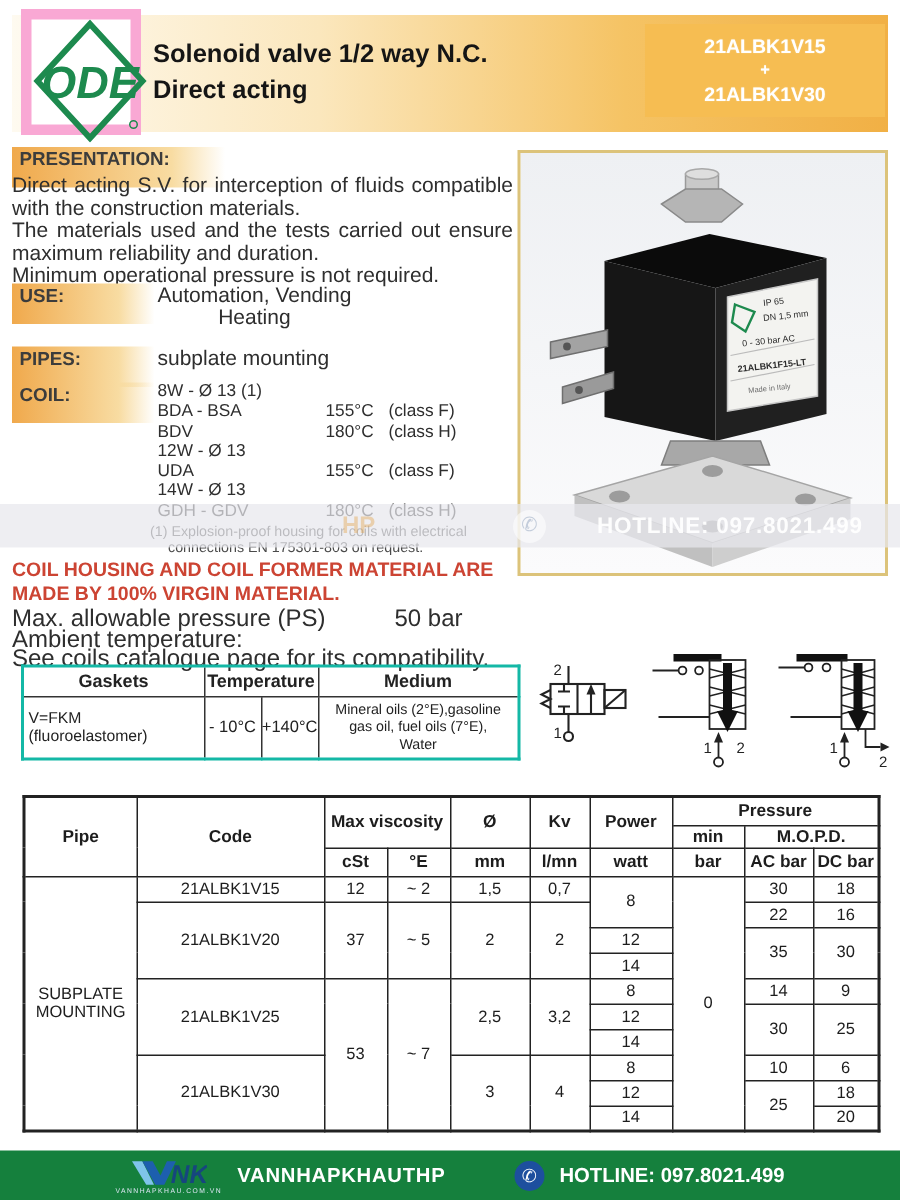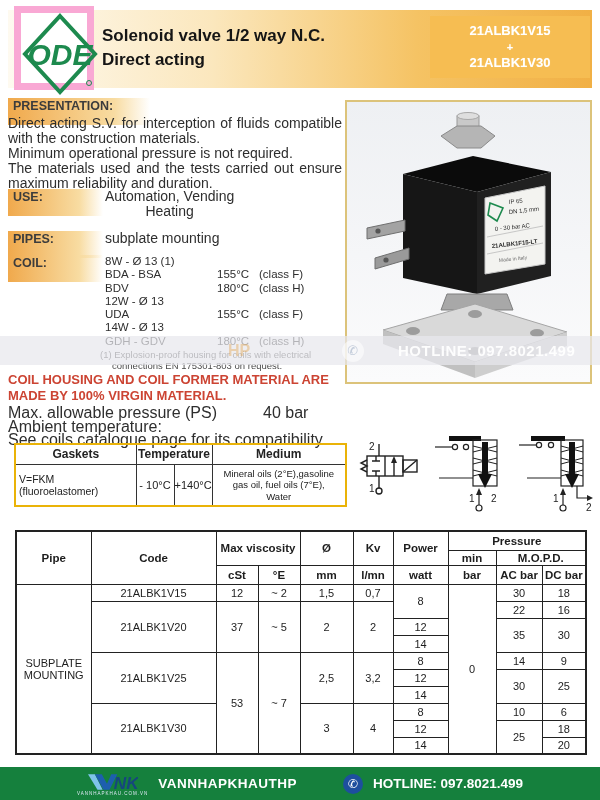--- a/index.html
+++ b/index.html
@@ -32,21 +32,21 @@
   .coil-row .c-temp { width:42px; }
   .coil-note { position:absolute; font-size:9.5px; color:#4a4a4a; }
 
   .red-notice { position:absolute; left:8px; top:372px; width:334px; color:#cc4433; font-weight:bold;
     font-size:13px; line-height:16px; white-space:pre-line; }
   .spec-line { position:absolute; left:8px; width:334px; font-size:16px; color:#2e2e2e; }
   .spec-val { position:absolute; left:255px; top:0; }
 
   
   .gaskets { position:absolute; left:14px; top:443px; border-collapse:collapse; table-layout:fixed; width:331px;
-    font-size:11px; color:#222; border:2px solid #eab308;padding-left:24px; }
+    font-size:11px; color:#222; border:2px solid #14b8a6;padding-left:24px; }
   .gaskets td, .gaskets th { border:1px solid #333; text-align:center; vertical-align:middle; }
   .gaskets th { font-size:12px; height:20px; }
   .gaskets .medium-cell { font-size:9.5px; line-height:11.5px; white-space:pre-line; }
   .gaskets .gasket-cell { font-size:10.5px; text-align:left; padding-left:3px; }
 
   
   .photo-box { position:absolute; left:345px; top:100px; width:247px; height:284px;
     border:2px solid #dcc37a; background:linear-gradient(#eef0f3,#fbfbfc); }
 
   
@@ -99,22 +99,22 @@
     </svg>
   </div>
   <div class="hdr-title">
     <div>Solenoid valve 1/2 way N.C.</div>
     <div>Direct acting</div>
   </div>
 
   <div class="sec-label" style="top:98px; width:142px;">PRESENTATION:</div>
   <div class="presentation-text body-text">
     <div>Direct acting S.V. for interception of fluids compatible with the construction materials.</div>
+    <div>The materials used and the tests carried out ensure maximum reliability and duration.</div>
     <div>Minimum operational pressure is not required.</div>
-    <div>The materials used and the tests carried out ensure maximum reliability and duration.</div>
   </div>
 
   <div class="sec-label" style="top:189px; width:95px;">USE:</div>
   <div class="use-values body-text">
     <div>Automation, Vending</div>
     <div>Heating</div>
   </div>
 
   <div class="sec-label" style="top:231px; width:95px;">PIPES:</div>
   <div class="pipes-value body-text">subplate mounting</div>
@@ -157,21 +157,21 @@
         <span class="c-class">(class H)</span>
       </div>
   </div>
   <div class="coil-note" style="left:100px; top:349px;">(1) Explosion-proof housing for coils with electrical</div>
   <div class="coil-note" style="left:112px; top:360px;">connections  EN 175301-803 on request.</div>
 
   <div class="red-notice">COIL HOUSING AND COIL FORMER MATERIAL  ARE
 MADE BY 100% VIRGIN MATERIAL.</div>
   <div class="spec-line" style="top:404px;">
     <span>Max. allowable pressure (PS)</span>
-    <span class="spec-val">40 bar</span>
+    <span class="spec-val">50 bar</span>
   </div>
   <div class="spec-line" style="top:418px;">Ambient temperature:</div>
   <div class="spec-line" style="top:431px;">See coils catalogue page for its compatibility.</div>
 
   <table class="gaskets">
     <colgroup>
         <col style="width:121px">
         <col style="width:38px">
         <col style="width:38px">
         <col style="width:134px">

